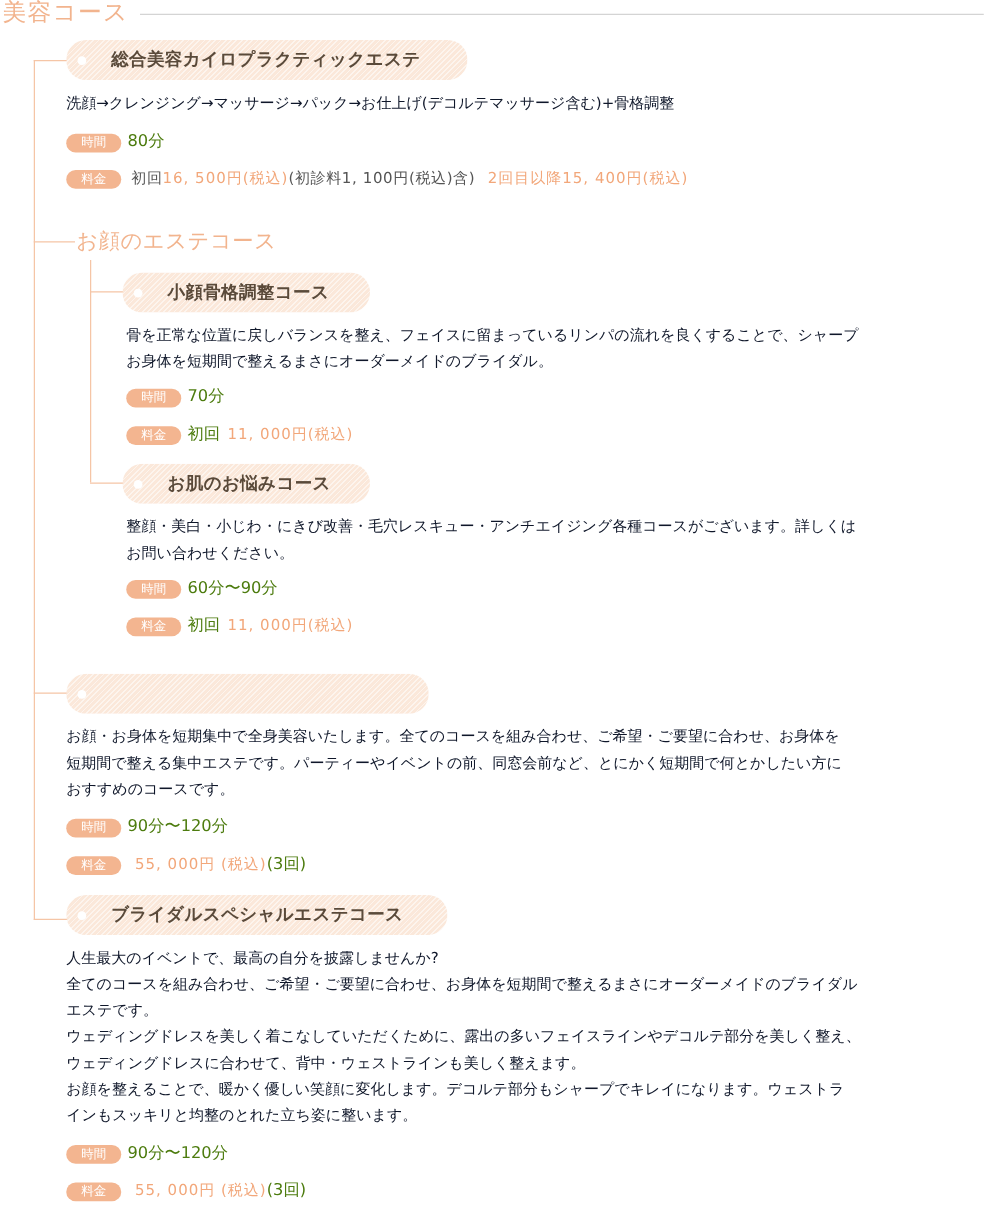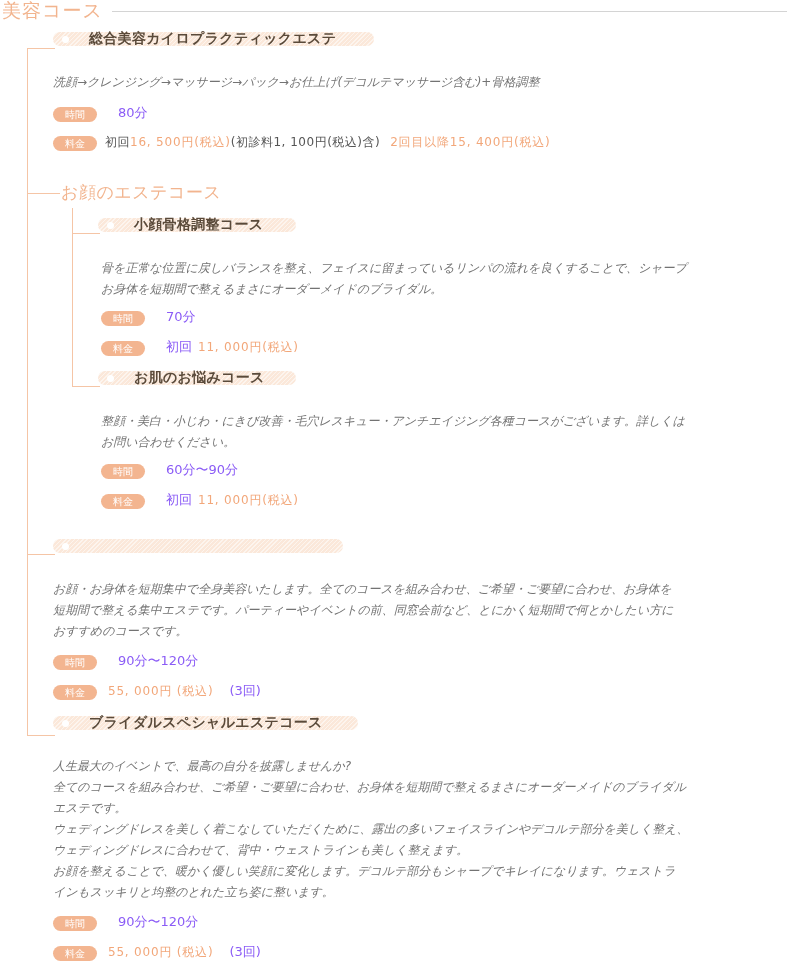--- a/index.html
+++ b/index.html
@@ -4,33 +4,33 @@
 <style>
   html, body { margin:0; padding:0; background:#ffffff; }
   body { width:787px; height:966px; position:relative; overflow:hidden;
          font-family:"DejaVu Sans", "Liberation Sans", sans-serif; color:#555; }
   .abs { position:absolute; }
   .page-title { left:2px; top:-3px; font-size:19px; color:#f2b48e; letter-spacing:1px; line-height:26px; }
   .title-rule { left:112px; top:11px; width:675px; height:1px; background:#d4d4d4; }
   .vline { width:1px; background:#f5c5a6; }
   .hline { height:1px; background:#f5c5a6; }
   .pill {
-    height:14px; border-radius:16px;
+    height:32px; border-radius:16px;
     background-color:#fbe8da;
     background-image:repeating-linear-gradient(135deg, rgba(255,255,255,0.55) 0px, rgba(255,255,255,0.55) 1px, rgba(255,255,255,0) 1px, rgba(255,255,255,0) 3px);
     display:flex; align-items:center;
   }
   .pill .dot { width:7px; height:7px; border-radius:50%; background:#fff; margin-left:9px; margin-right:20px; flex:0 0 auto; }
   .pill .label { font-size:14px; color:#5a4a3a; font-weight:bold; white-space:nowrap; letter-spacing:0.3px; }
   .sub-title { font-size:17px; color:#f2b48e; letter-spacing:0.5px; white-space:nowrap; }
-  .desc { font-size:12px; color:#737373; line-height:21px; white-space:nowrap;font-style:italic; }
+  .desc { font-size:12px; color:#0f172a; line-height:21px; white-space:nowrap; }
   .row { display:flex; align-items:flex-end; white-space:nowrap; font-size:12px; height:18px; }
   .badge { width:44px; height:15px; border-radius:8px; background:#f3b590; color:#fff;
            font-size:10px; line-height:15px; text-align:center; margin-right:5px; flex:0 0 auto; }
-  .val { color:#8b5cf6; font-size:13px;margin-left:16px; }
+  .val { color:#4d7c0f; font-size:13px; }
   .acc { color:#f2a77a; font-size:12px; letter-spacing:0.8px; }
   .mute { color:#555; font-size:12px; letter-spacing:0.5px; }
 </style>
 </head>
 <body>
 
 <div class="abs page-title">美容コース</div>
 <div class="abs title-rule"></div>
 
 <div class="abs vline" style="left:27px; top:48px; height:688px;"></div>

